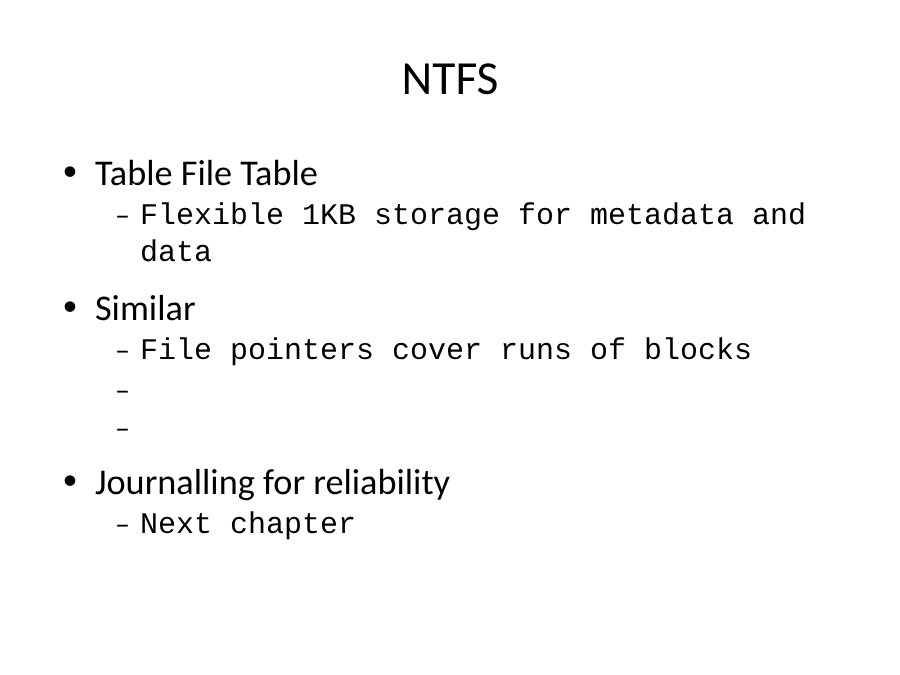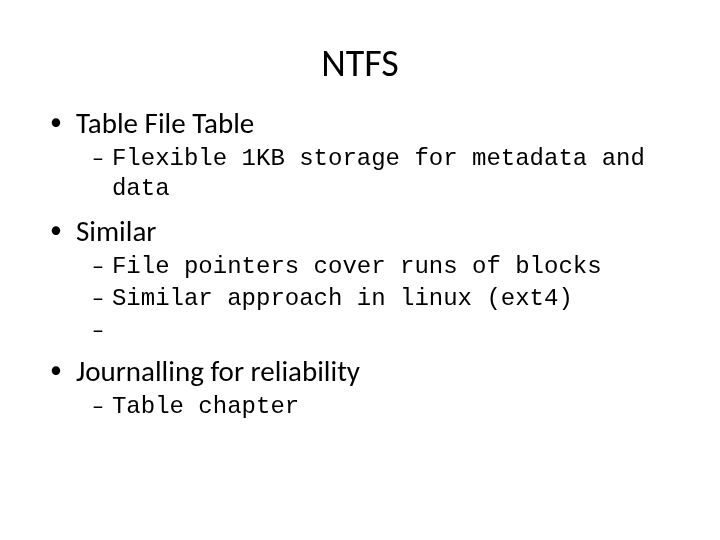--- a/index.html
+++ b/index.html
@@ -14,21 +14,21 @@
       font-family: Calibri, Arial, sans-serif;
       color: #000000;
       padding: 20px 40px;
       overflow: hidden;
     }
     .title {
       text-align: center;
       font-size: 38px;
       font-weight: 400;
       margin-top: 20px;
-      margin-bottom: 20px;
+      margin-bottom: 35px;
     }
     .bullet-l1 {
       display: flex;
       align-items: flex-start;
       margin-left: 10px;
       margin-bottom: 3px;
     }
     .bullet-l1 .dot {
       font-size: 24px;
       line-height: 1.15;
@@ -79,29 +79,28 @@
   <div class="bullet-l1">
     <span class="dot">•</span>
     <span class="text">Similar</span>
   </div>
   <div class="bullet-l2">
     <span class="dash">–</span>
     <span class="text">File pointers cover runs of blocks</span>
   </div>
   <div class="bullet-l2">
     <span class="dash">–</span>
-    <span class="text">Similar approach in linux (ext4)</span>
   </div>
   <div class="bullet-l2">
     <span class="dash">–</span>
   </div>
 </div>
 
 <div class="group">
   <div class="bullet-l1">
     <span class="dot">•</span>
     <span class="text">Journalling for reliability</span>
   </div>
   <div class="bullet-l2">
     <span class="dash">–</span>
-    <span class="text">Table chapter</span>
+    <span class="text">Next chapter</span>
   </div>
 </div>
 
 </body></html>

